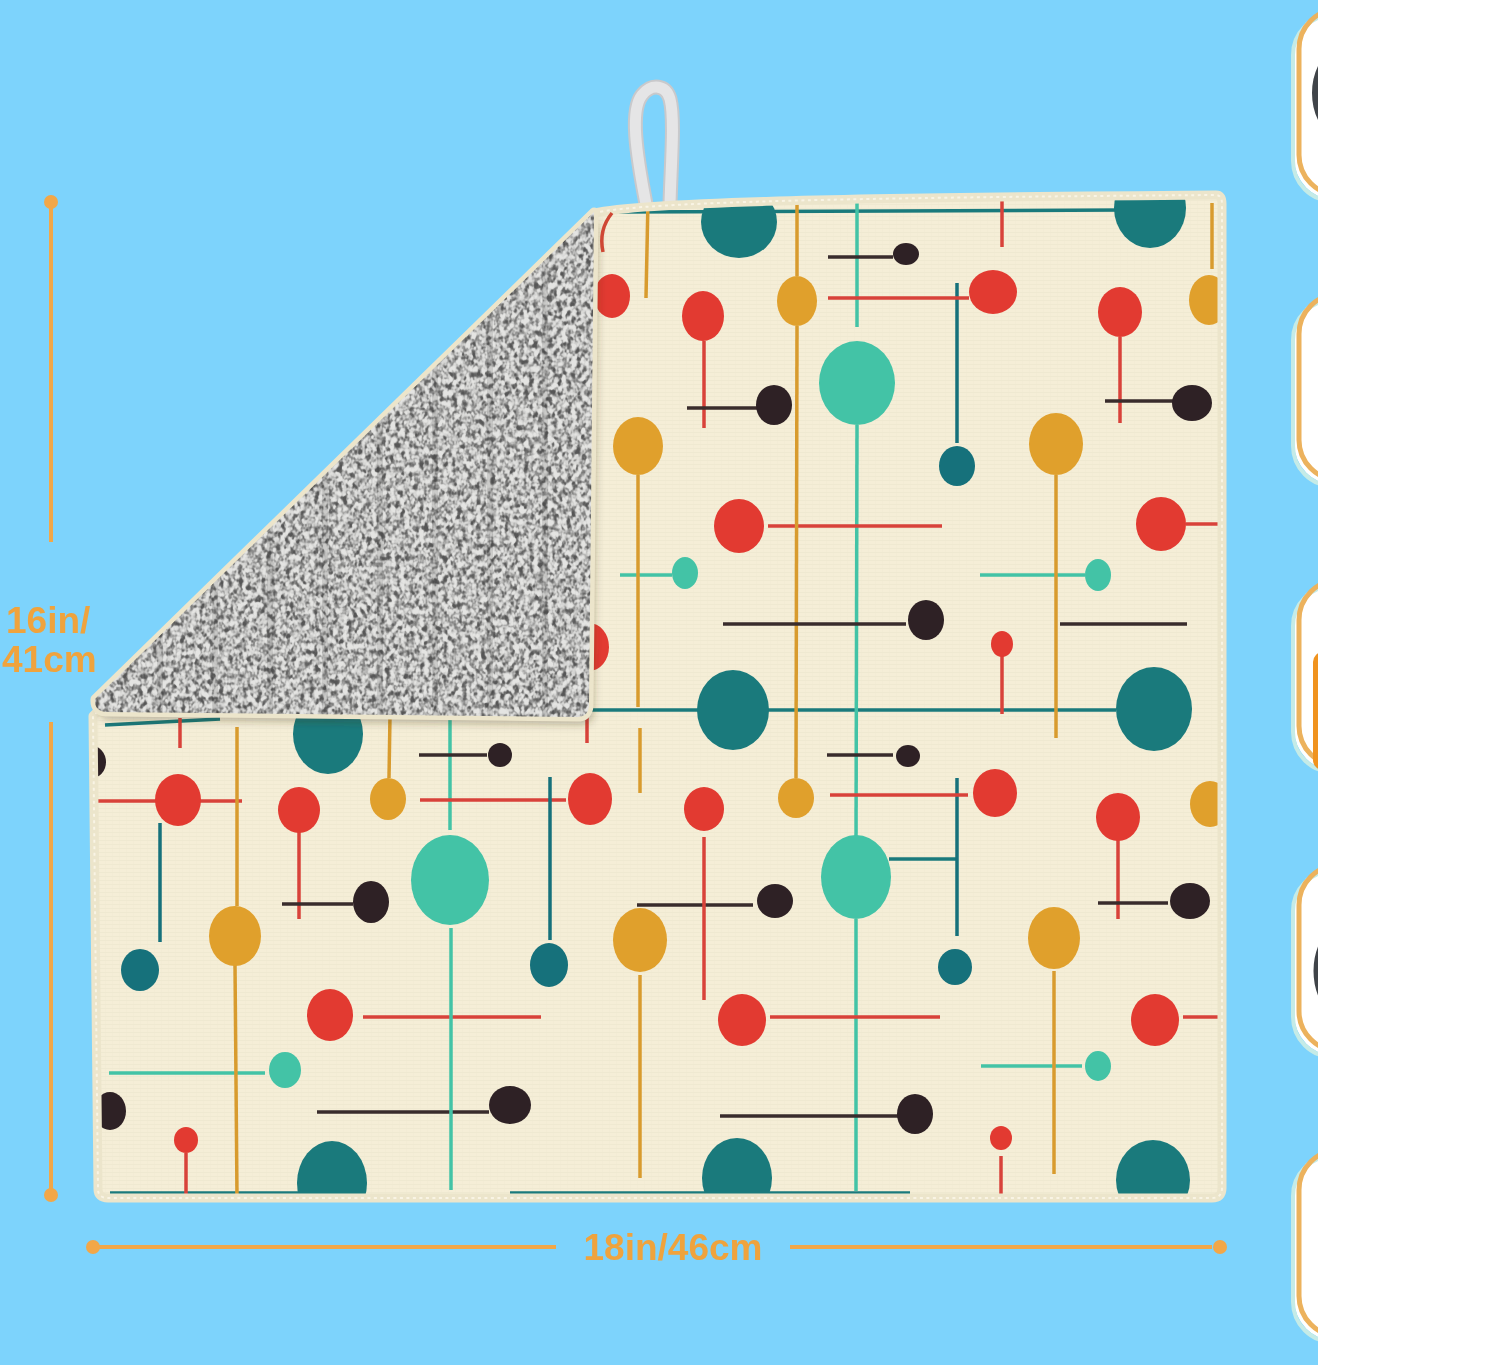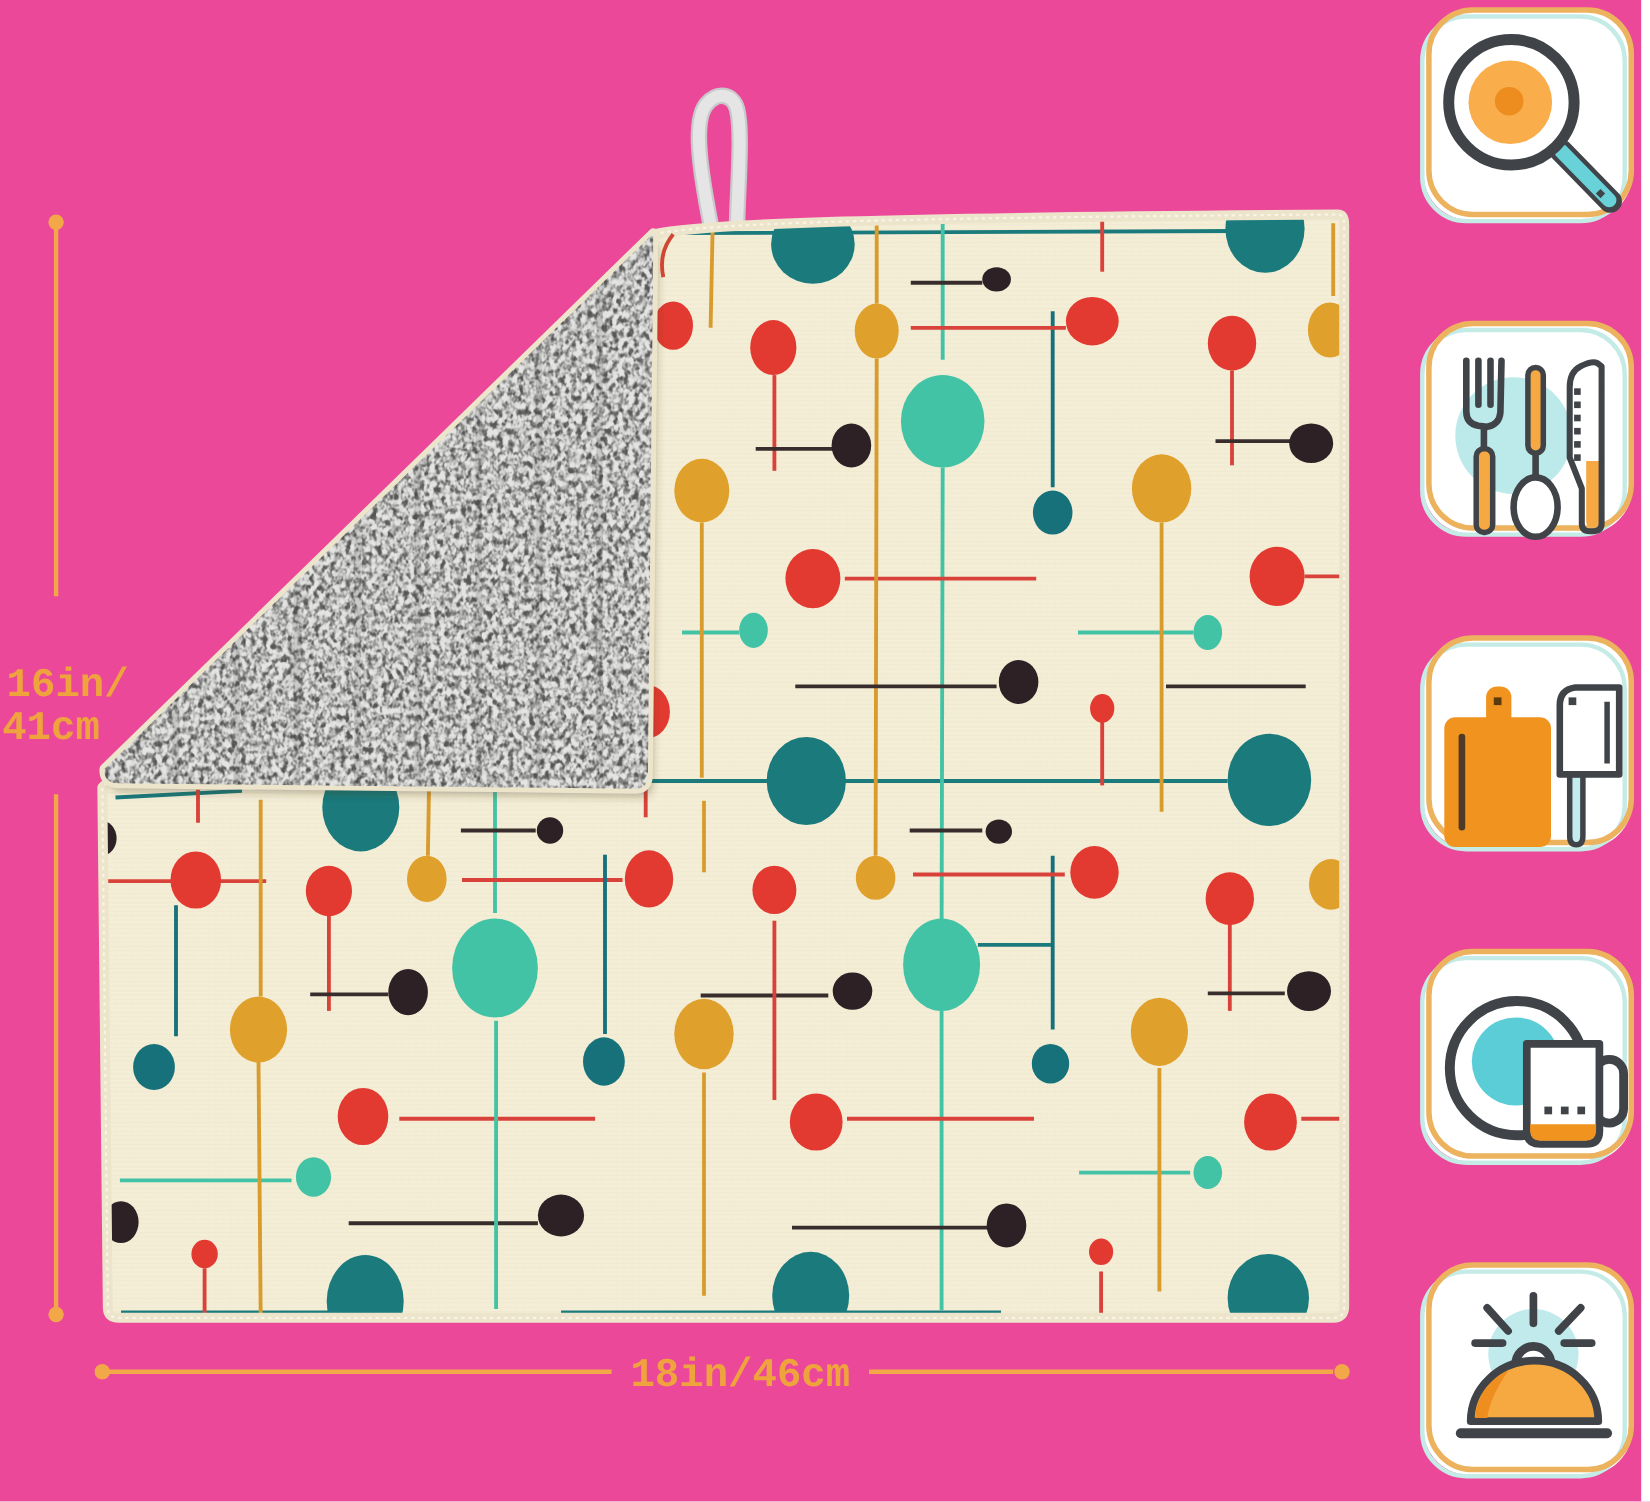--- a/index.html
+++ b/index.html
@@ -1,17 +1,17 @@
 <!DOCTYPE html>
 <html><head>
 <meta charset="utf-8">
 <style>
   html,body{margin:0;padding:0;background:#ffffff;}
-  .page{position:relative;width:1492px;height:1365px;background:#ec4899;overflow:hidden;
-        font-family:Liberation Mono, monospace;}
+  .page{position:relative;width:1318px;height:1365px;background:#7dd3fc;overflow:hidden;
+        font-family:Liberation Sans, sans-serif;}
 </style>
 </head>
 <body>
 <div class="page">
 <svg width="1500" height="1365" viewBox="0 0 1500 1365">
 <defs>
   <filter id="terry" x="0%" y="0%" width="100%" height="100%">
     <feTurbulence type="fractalNoise" baseFrequency="0.21 0.17" numOctaves="2" seed="7" stitchTiles="stitch" result="n"></feTurbulence>
     <feColorMatrix in="n" type="matrix" values="0 0 0 0 0  0 0 0 0 0  0 0 0 0 0  1.0 1.0 1.0 0 -1.0" result="a"></feColorMatrix>
     <feComponentTransfer in="a" result="b">

